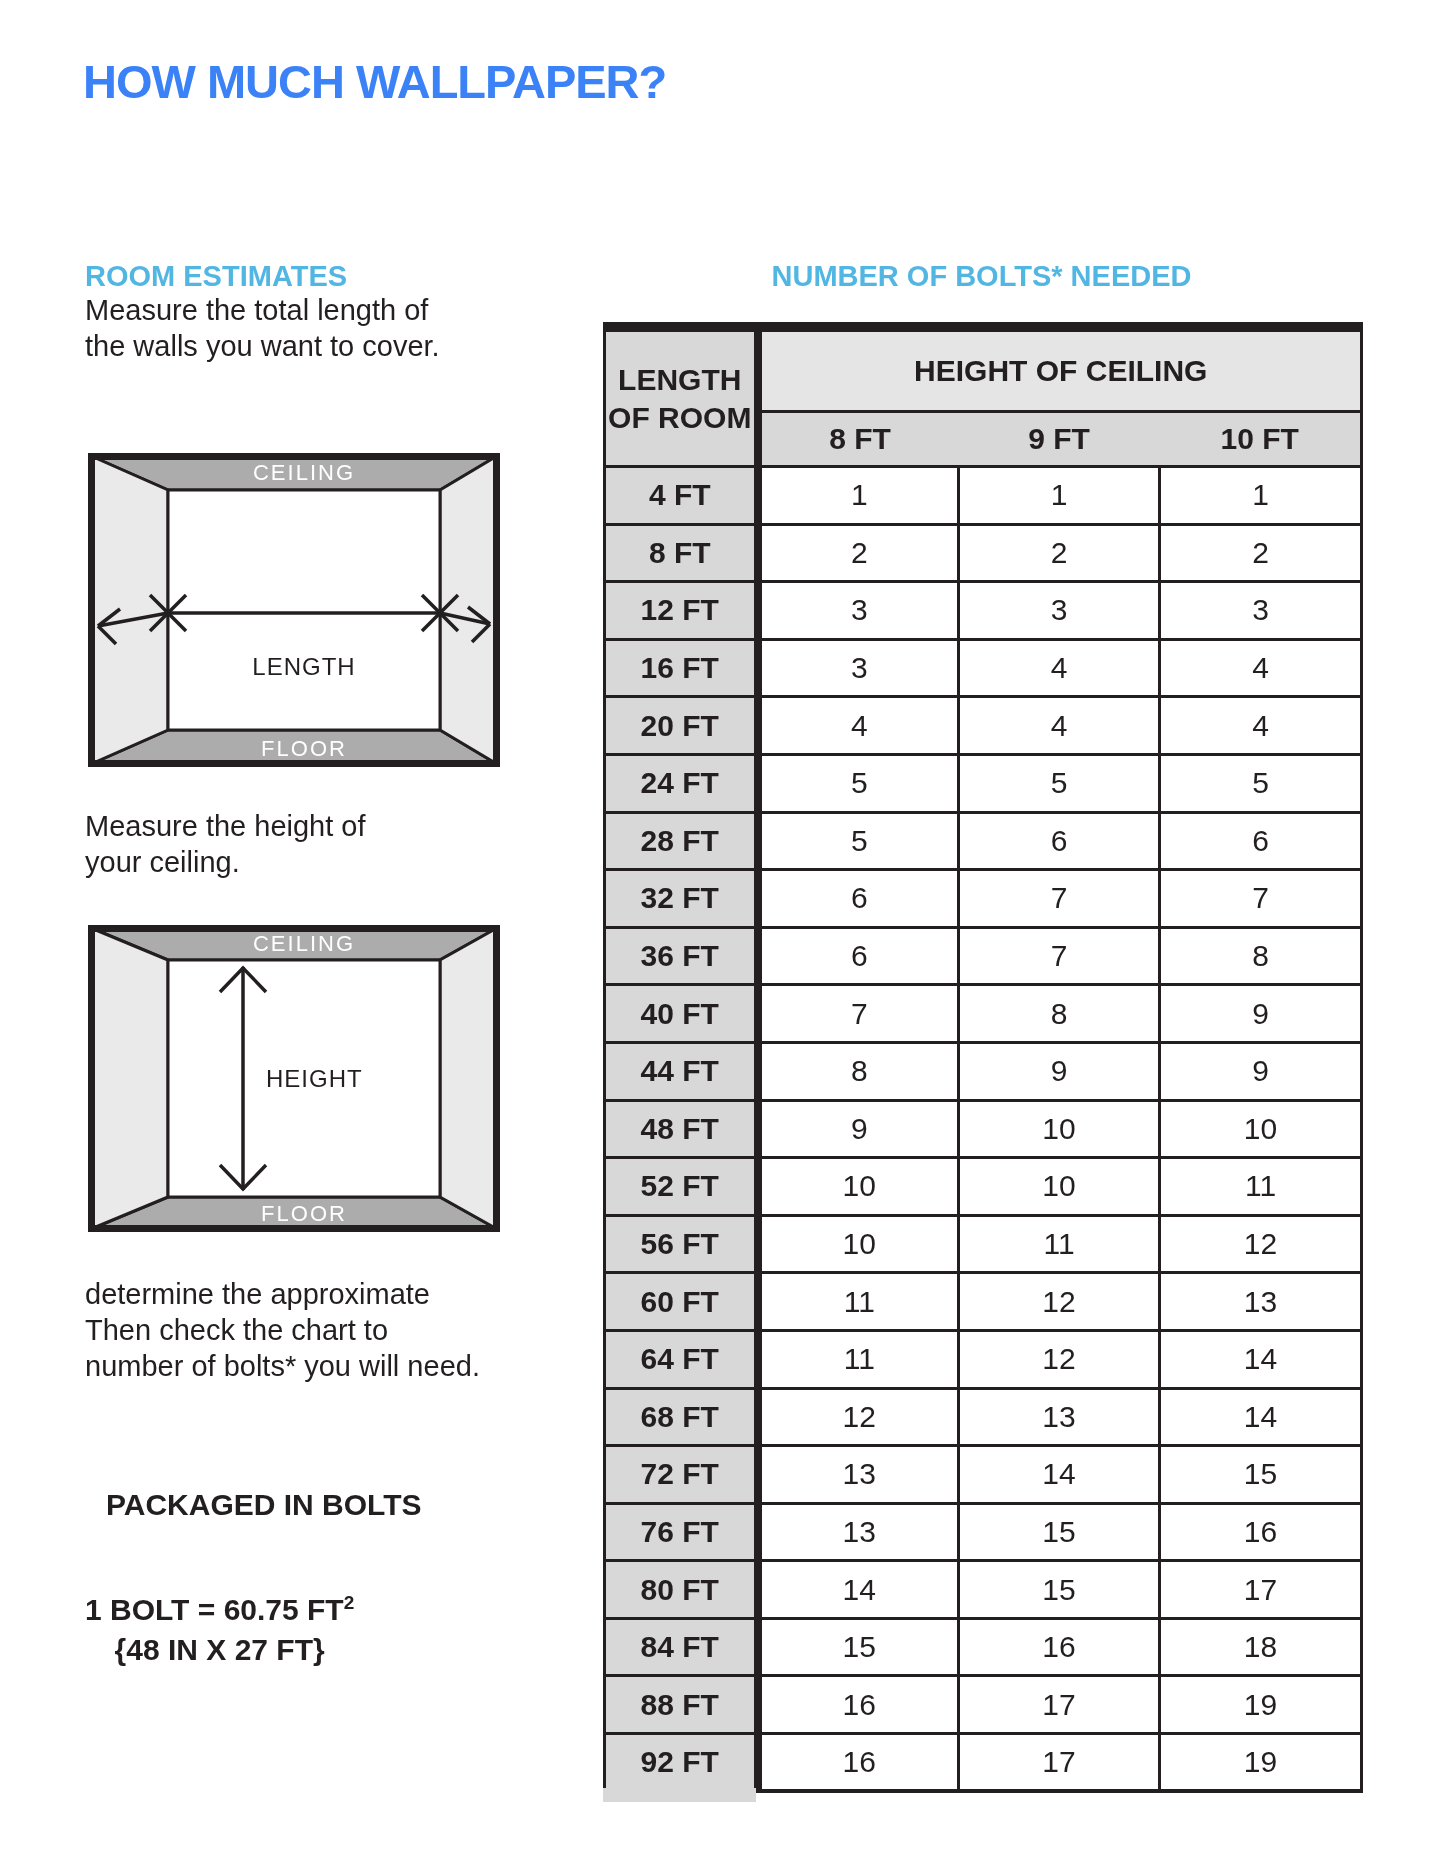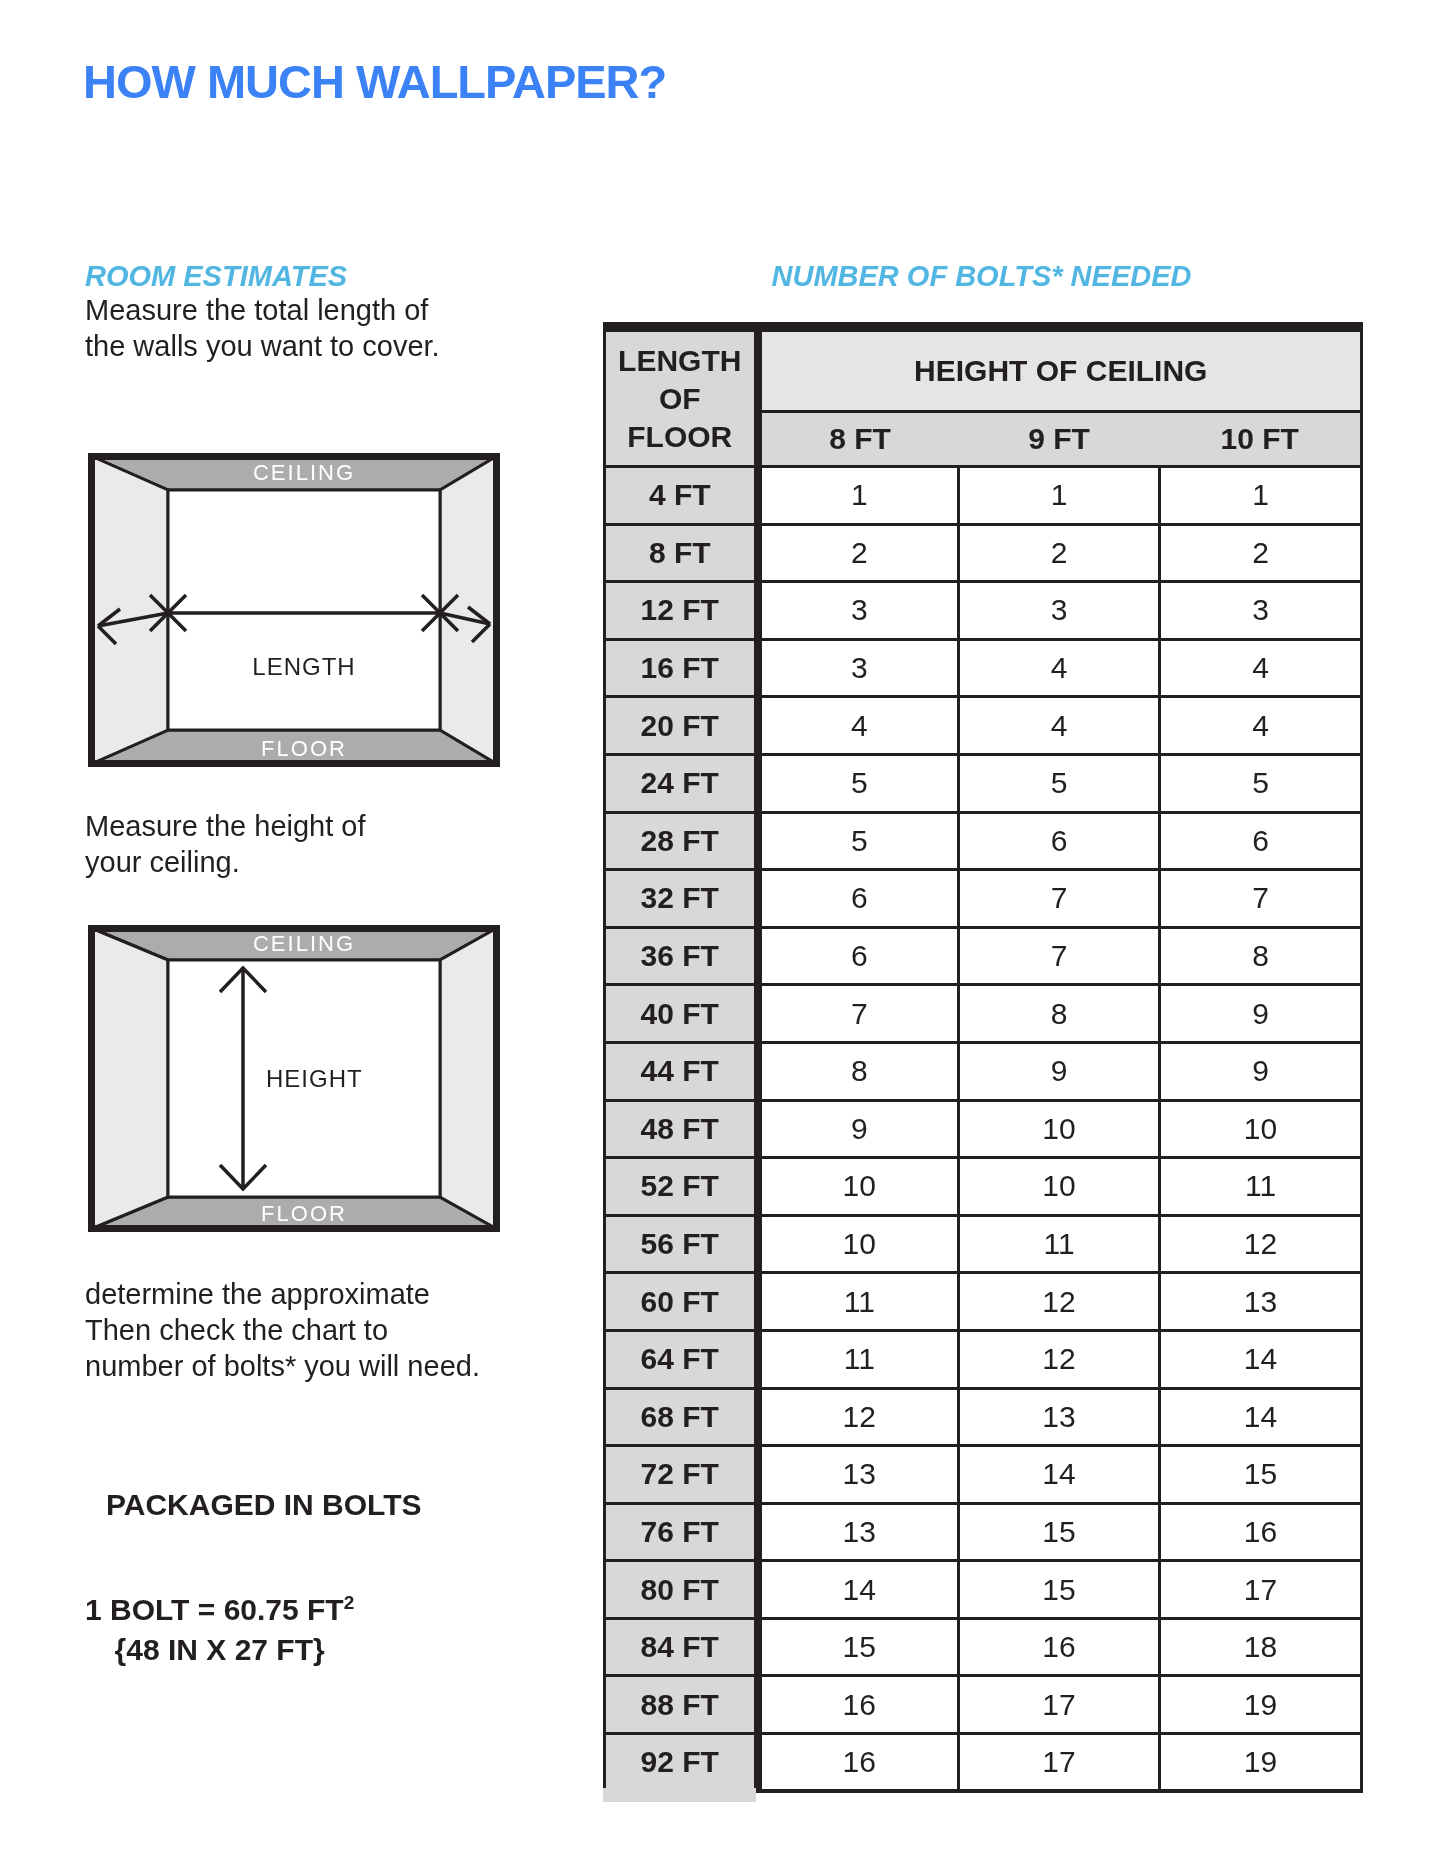--- a/index.html
+++ b/index.html
@@ -11,21 +11,21 @@
     color:#231f20;
     overflow:hidden;
   }
   .page-title{
     position:absolute;left:83px;top:54px;margin:0;
     font-size:47px;font-weight:bold;letter-spacing:-1px;
     color:#3b82f6;white-space:nowrap;
   }
   .sec-heading{
     position:absolute;margin:0;
-    font-size:29px;font-weight:bold;color:#52b6e3;white-space:nowrap;font-style:italic;
+    font-size:29px;font-weight:bold;color:#52b6e3;white-space:nowrap;
   }
   .sec-left{left:85px;top:260px;}
   .sec-right{left:603px;top:260px;width:757px;text-align:center;}
   .para{position:absolute;font-size:29px;line-height:36px;}
   .para div{white-space:nowrap;}
   .para-1{left:85px;top:292px;}
   .para-2{left:85px;top:808px;}
   .para-3{left:85px;top:1276px;}
   .footnote{
     position:absolute;left:85px;top:1486px;
@@ -163,21 +163,21 @@
     <colgroup>
       <col style="width:153px">
       <col style="width:201px">
       <col style="width:201px">
       <col style="width:202px">
     </colgroup>
     <thead>
       <tr>
         <th rowspan="2" class="lbl corner">
           <div>LENGTH</div>
-          <div>OF FLOOR</div>
+          <div>OF ROOM</div>
         </th>
         <th colspan="3" class="ghead">HEIGHT OF CEILING</th>
       </tr>
       <tr>
         <th class="chead">8 FT</th>
         <th class="chead">9 FT</th>
         <th class="chead">10 FT</th>
       </tr>
     </thead>
     <tbody>

